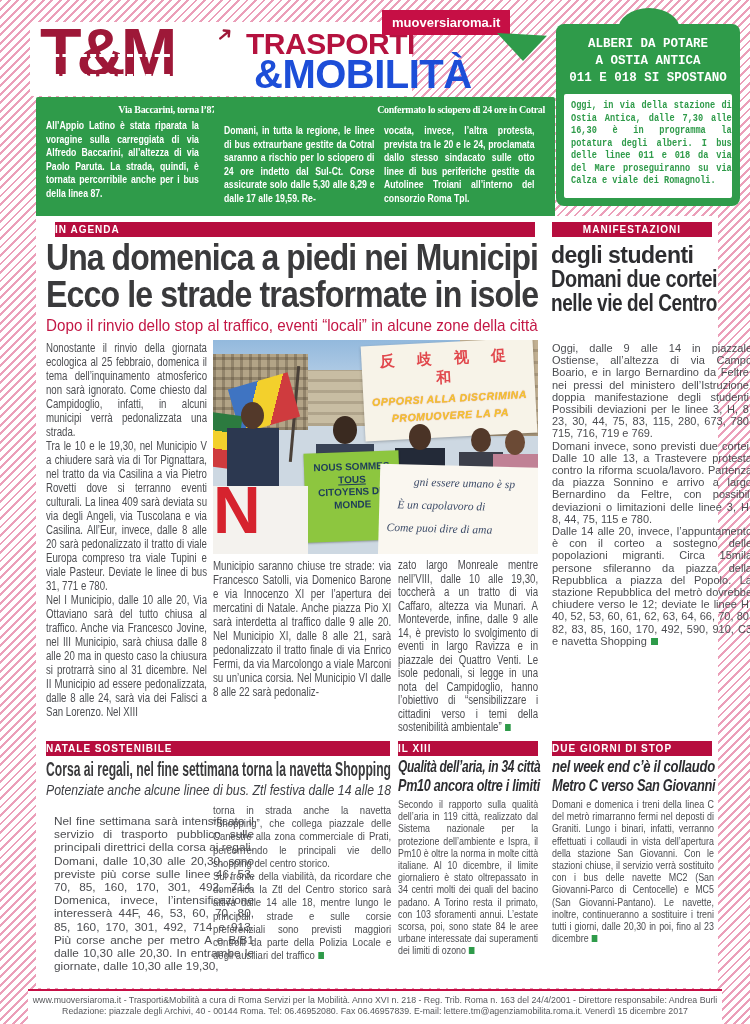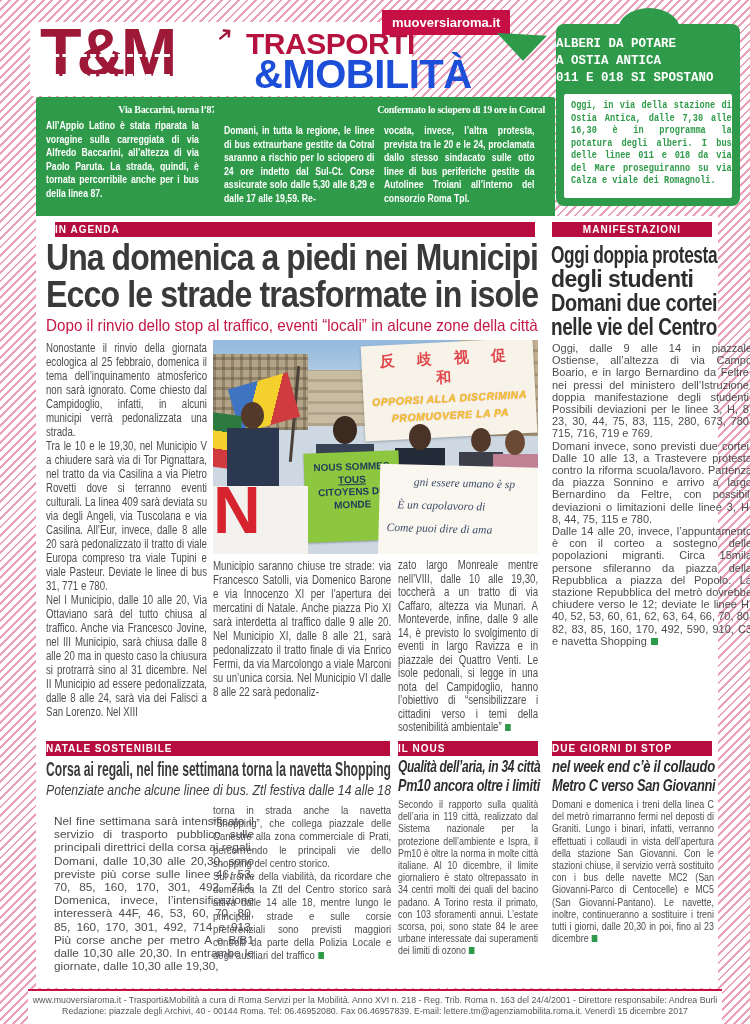--- a/index.html
+++ b/index.html
@@ -34,21 +34,21 @@
   #gbox2{left:214px;top:97px;width:321px;height:112px;padding:7px 10px;}
   .gboxTitle{text-align:right;font-size:10px;font-weight:800;letter-spacing:-.3px;font-family:Liberation Serif, serif;}
   .gboxBody{font-size:10.8px;line-height:13.6px;font-weight:700;text-align:justify;margin-top:4px;}
   #gbox1 .gboxBody{width:190px;}
   .gcol{position:absolute;top:27px;width:187px;font-size:10.8px;line-height:13.6px;font-weight:700;text-align:justify;}
   #gcolA{left:10px;} #gcolB{left:170px;}
 
   
   #alberiBump{left:618px;top:8px;width:62px;height:44px;border-radius:50%;background:#2f9b4a;}
   #alberiSign{left:556px;top:24px;width:184px;height:182px;background:#2f9b4a;border-radius:8px;overflow:hidden;}
-  #alberiTitle{margin-top:12px;text-align:left;color:#fff;
+  #alberiTitle{margin-top:12px;text-align:center;color:#fff;
     font-family:"Liberation Mono","DejaVu Sans Mono",monospace;font-weight:700;font-size:12.5px;line-height:17px;}
   #alberiInset{position:absolute;left:8px;right:8px;top:70px;bottom:8px;background:#fff;border-radius:2px;padding:5px 7px;overflow:hidden;}
   #alberiInset p{width:196px;color:#2f9b4a;font-family:"Liberation Mono","DejaVu Sans Mono",monospace;
     font-weight:700;font-size:10.5px;line-height:12.5px;text-align:justify;}
 
   
   #mainWhite{left:36px;top:216px;width:682px;height:772px;background:#fff;}
 
   .kicker{height:15px;background:#b60d3e;color:#fff;font-size:10px;font-weight:700;
     letter-spacing:1px;line-height:15px;overflow:hidden;}
@@ -140,21 +140,21 @@
     </div>
   </div>
   <div id="siteBadge" class="abs">muoversiaroma.it</div>
   <div id="badgeFold" class="abs"></div>
 
   <div id="gbox1" class="abs gbox">
     <div class="gboxTitle"><span class="fitline c">Via Baccarini, torna l’87</span></div>
     <div class="gboxBody sx80">All’Appio Latino è stata riparata la voragine sulla carreggiata di via Alfredo Baccarini, all’altezza di via Paolo Paruta. La strada, quindi, è tornata percorribile anche per i bus della linea 87.</div>
   </div>
   <div id="gbox2" class="abs gbox">
-    <div class="gboxTitle"><span class="fitline c">Confermato lo sciopero di 19 ore in Cotral</span></div>
+    <div class="gboxTitle"><span class="fitline c">Confermato lo sciopero di 24 ore in Cotral</span></div>
     <div id="gcolA" class="gcol sx80">Domani, in tutta la regione, le linee di bus extraurbane gestite da Cotral saranno a rischio per lo sciopero di 24 ore indetto dal Sul-Ct. Corse assicurate solo dalle 5,30 alle 8,29 e dalle 17 alle 19,59. Re-</div>
     <div id="gcolB" class="gcol sx80">vocata, invece, l’altra protesta, prevista tra le 20 e le 24, proclamata dallo stesso sindacato sulle otto linee di bus periferiche gestite da Autolinee Troiani all’interno del consorzio Roma Tpl.</div>
   </div>
 
   <div id="alberiBump" class="abs"></div>
   <div id="alberiSign" class="abs">
     <div id="alberiTitle">
       <div><span class="fitline c">ALBERI DA POTARE</span></div>
       <div><span class="fitline c">A OSTIA ANTICA</span></div>
       <div><span class="fitline c">011 E 018 SI SPOSTANO</span></div>
@@ -235,21 +235,20 @@
 
   <div id="col2" class="abs bodycol sx81">
     <p>Municipio saranno chiuse tre strade: via Francesco Satolli, via Domenico Barone e via Innocenzo XI per l’apertura dei mercatini di Natale. Anche piazza Pio XI sarà interdetta al traffico dalle 9 alle 20. Nel Municipio XI, dalle 8 alle 21, sarà pedonalizzato il tratto finale di via Enrico Fermi, da via Marcolongo a viale Marconi su un’unica corsia. Nel Municipio VI dalle 8 alle 22 sarà pedonaliz-</p>
   </div>
   <div id="col3" class="abs bodycol sx80">
     <p><span>zato largo Monreale mentre nell’VIII, dalle 10 alle 19,30, toccherà a un tratto di via Caffaro, altezza via Munari. A Monteverde, infine, dalle 9 alle 14, è previsto lo svolgimento di eventi in largo Ravizza e in piazzale dei Quattro Venti. Le isole pedonali, si legge in una nota del Campidoglio, hanno l’obiettivo di “sensibilizzare i cittadini verso i temi della sostenibilità ambientale”</span><span class="endsq"></span></p>
   </div>
 
   <div id="kManif" class="abs kicker">MANIFESTAZIONI</div>
   <div id="manHeadline" class="abs">
-    <span class="hl"><span class="fitline" style="transform: scaleX(0.751131);">Oggi doppia protesta</span></span>
     <span class="hl"><span class="fitline">degli studenti</span></span>
     <span class="hl"><span class="fitline" style="transform: scaleX(0.864583);">Domani due cortei</span></span>
     <span class="hl"><span class="fitline" style="transform: scaleX(0.825871);">nelle vie del Centro</span></span>
   </div>
   <div id="manBody" class="abs bodycol">
     <p>Oggi, dalle 9 alle 14 in piazzale Ostiense, all’altezza di via Campo Boario, e in largo Bernardino da Feltre, nei pressi del ministero dell’Istruzione, doppia manifestazione degli studenti. Possibili deviazioni per le linee 3, H, 8, 23, 30, 44, 75, 83, 115, 280, 673, 780, 715, 716, 719 e 769.</p>
     <p>Domani invece, sono previsti due cortei. Dalle 10 alle 13, a Trastevere protesta contro la riforma scuola/lavoro. Partenza da piazza Sonnino e arrivo a largo Bernardino da Feltre, con possibili deviazioni o limitazioni delle linee 3, H, 8, 44, 75, 115 e 780.</p>
     <p><span>Dalle 14 alle 20, invece, l’appuntamento è con il corteo a sostegno delle popolazioni migranti. Circa 15mila persone sfileranno da piazza della Repubblica a piazza del Popolo. La stazione Repubblica del metrò dovrebbe chiudere verso le 12; deviate le linee H, 40, 52, 53, 60, 61, 62, 63, 64, 66, 70, 80, 82, 83, 85, 160, 170, 492, 590, 910, C3 e navetta Shopping</span><span class="endsq"></span></p>
   </div>
 
@@ -261,21 +260,21 @@
     <span class="fitline" style="transform: scaleX(0.791284);">Potenziate anche alcune linee di bus. Ztl festiva dalle 14 alle 18</span>
   </div>
   <div id="natColA" class="abs bodycol">
     <p>Nel fine settimana sarà intensificato il servizio di trasporto pubblico sulle principali direttrici della corsa ai regali. Domani, dalle 10,30 alle 20,30, sono previste più corse sulle linee 46, 53, 70, 85, 160, 170, 301, 492, 714. Domenica, invece, l’intensificazione interesserà 44F, 46, 53, 60, 70, 80, 85, 160, 170, 301, 492, 714 e 913. Più corse anche per metro A e B/B1 dalle 10,30 alle 20,30. In entrambe le giornate, dalle 10,30 alle 19,30,</p>
   </div>
   <div id="natColB" class="abs bodycol sx81">
     <p>torna in strada anche la navetta “Shopping”, che collega piazzale delle Canestre alla zona commerciale di Prati, percorrrendo le principali vie dello shopping del centro storico.</p>
     <p><span>Sul fronte della viabilità, da ricordare che domenica la Ztl del Centro storico sarà attiva dalle 14 alle 18, mentre lungo le principali strade e sulle corsie preferenziali sono previsti maggiori controlli da parte della Polizia Locale e degli ausiliari del traffico</span><span class="endsq"></span></p>
   </div>
 
-  <div id="kDato" class="abs kicker">IL NOUS</div>
+  <div id="kDato" class="abs kicker">IL XIII</div>
   <div id="datoHeadline" class="abs smallHeadline">
     <span class="hl"><span class="fitline" style="transform: scaleX(0.70297);">Qualità dell’aria, in 34 città</span></span>
     <span class="hl"><span class="fitline" style="transform: scaleX(0.743455);">Pm10 ancora oltre i limiti</span></span>
   </div>
   <div id="datoBody" class="abs bodycol sx80">
     <p><span>Secondo il rapporto sulla qualità dell’aria in 119 città, realizzato dal Sistema nazionale per la protezione dell’ambiente e Ispra, il Pm10 è oltre la norma in molte città italiane. Al 10 dicembre, il limite giornaliero è stato oltrepassato in 34 centri molti dei quali del bacino padano. A Torino resta il primato, con 103 sforamenti annui. L’estate scorsa, poi, sono state 84 le aree urbane interessate dai superamenti dei limiti di ozono</span><span class="endsq"></span></p>
   </div>
 
   <div id="kMetro" class="abs kicker">DUE GIORNI DI STOP</div>
   <div id="metroHeadline" class="abs smallHeadline">

